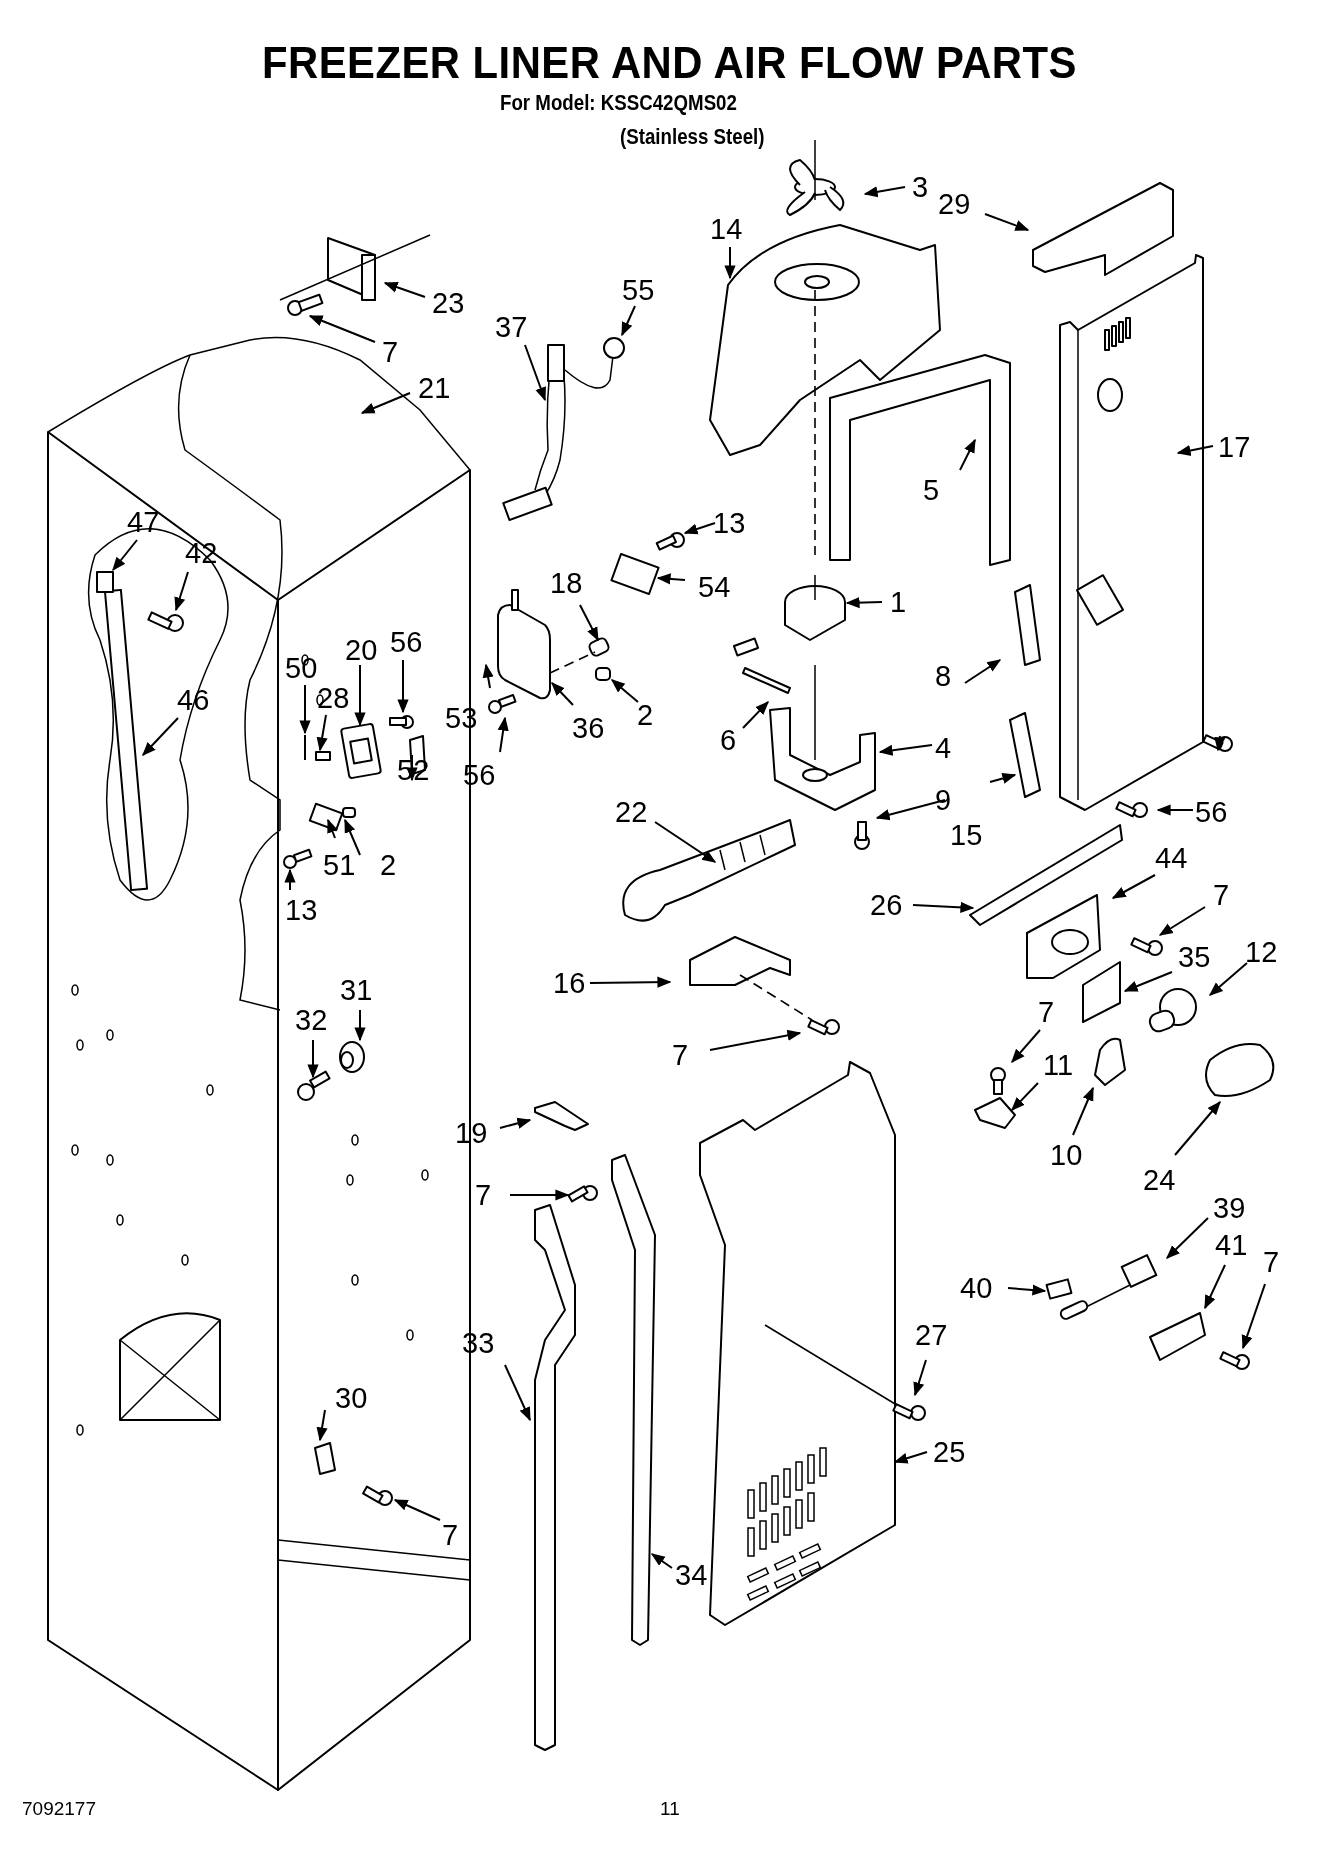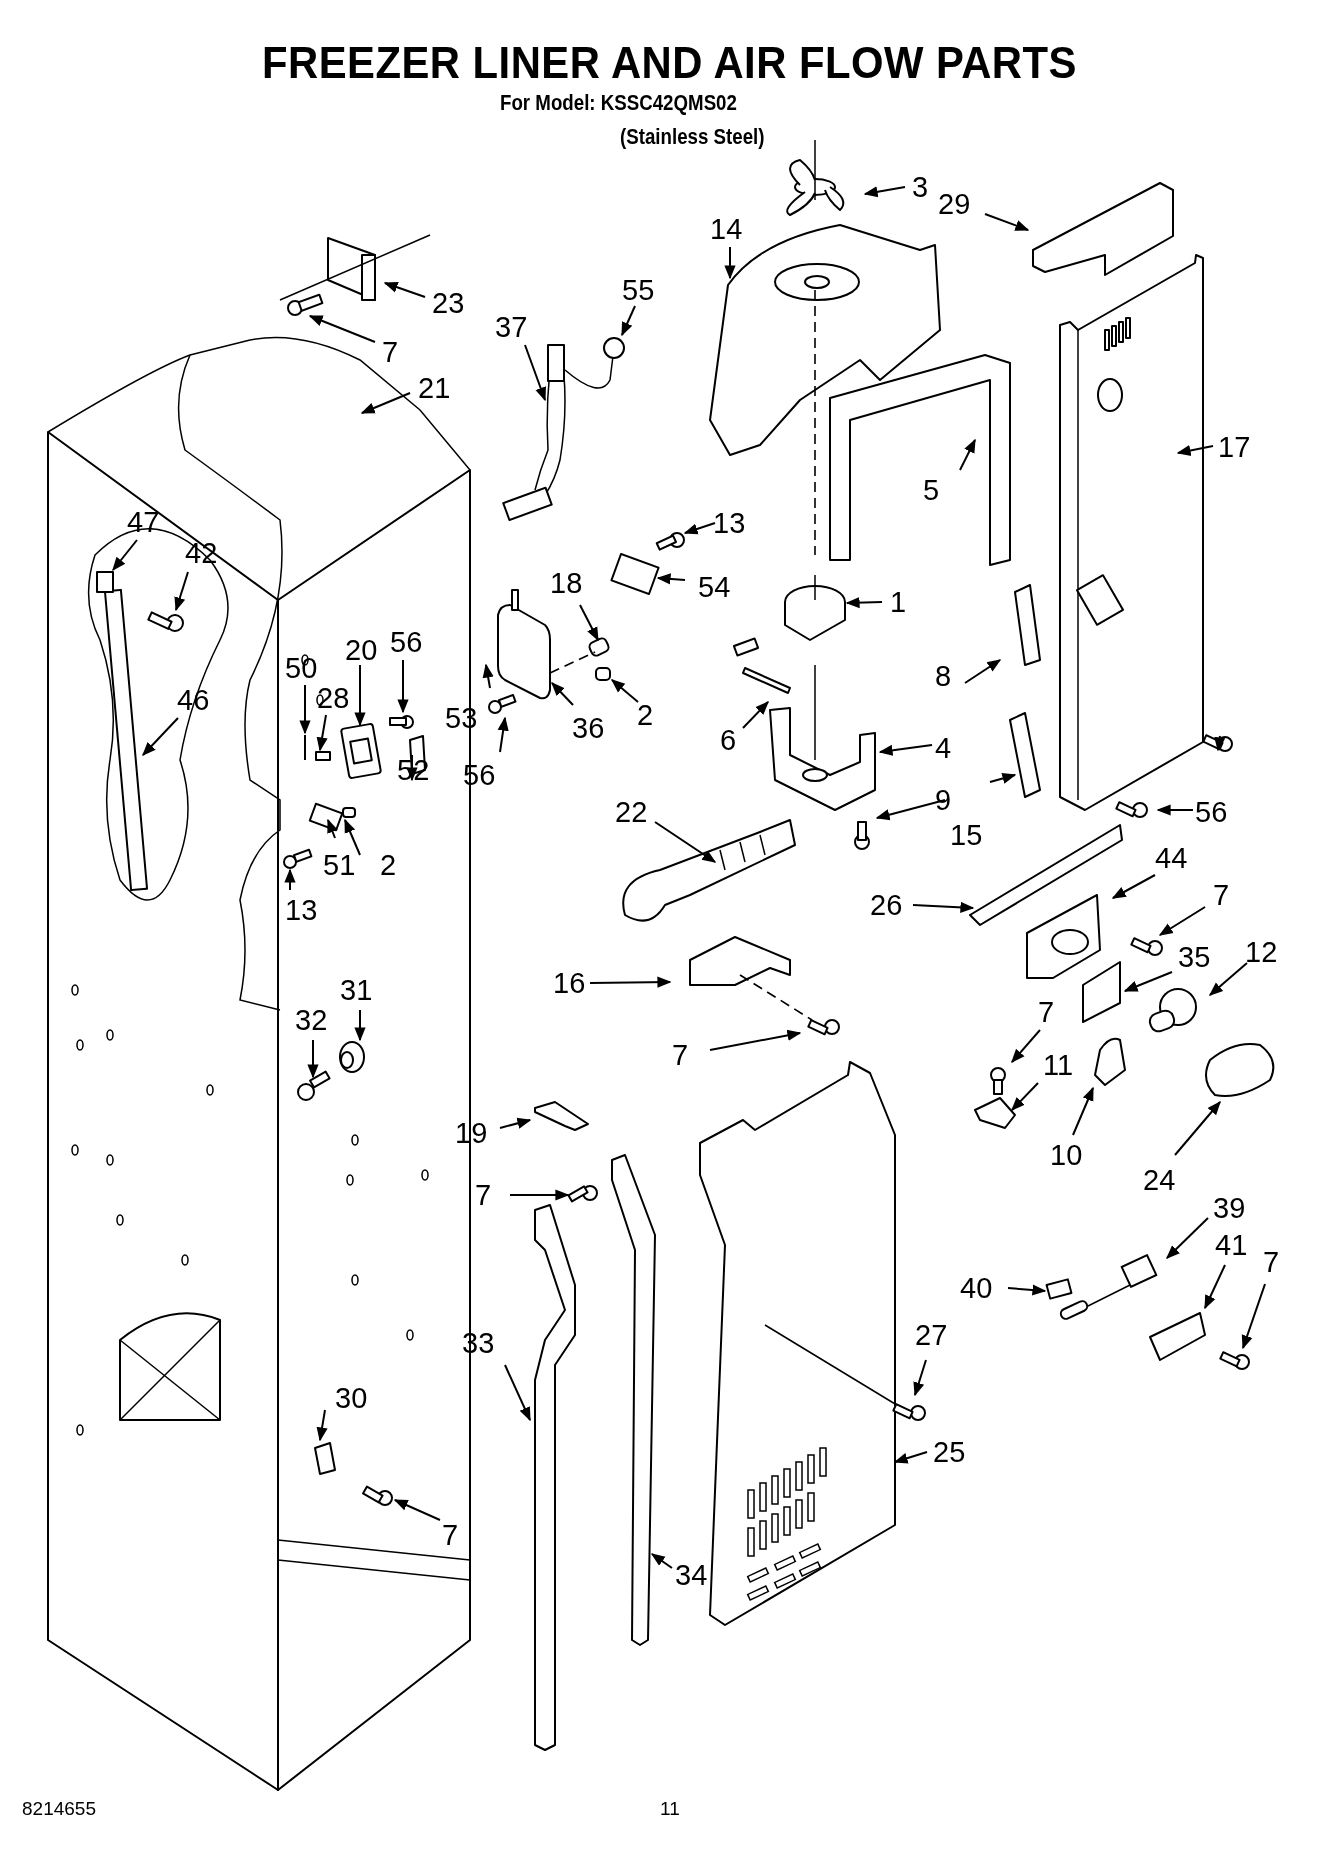--- a/index.html
+++ b/index.html
@@ -444,14 +444,14 @@
     <text class="lbl" x="960" y="1298">40</text>
     <text class="lbl" x="915" y="1345">27</text>
     <text class="lbl" x="462" y="1353">33</text>
     <text class="lbl" x="933" y="1462">25</text>
     <text class="lbl" x="335" y="1408">30</text>
     <text class="lbl" x="442" y="1545">7</text>
     <text class="lbl" x="675" y="1585">34</text>
   </g>
 </svg>
 
-<div class="footer-left">8214655</div>
+<div class="footer-left">7092177</div>
 <div class="footer-center">11</div>
 
 </body></html>

